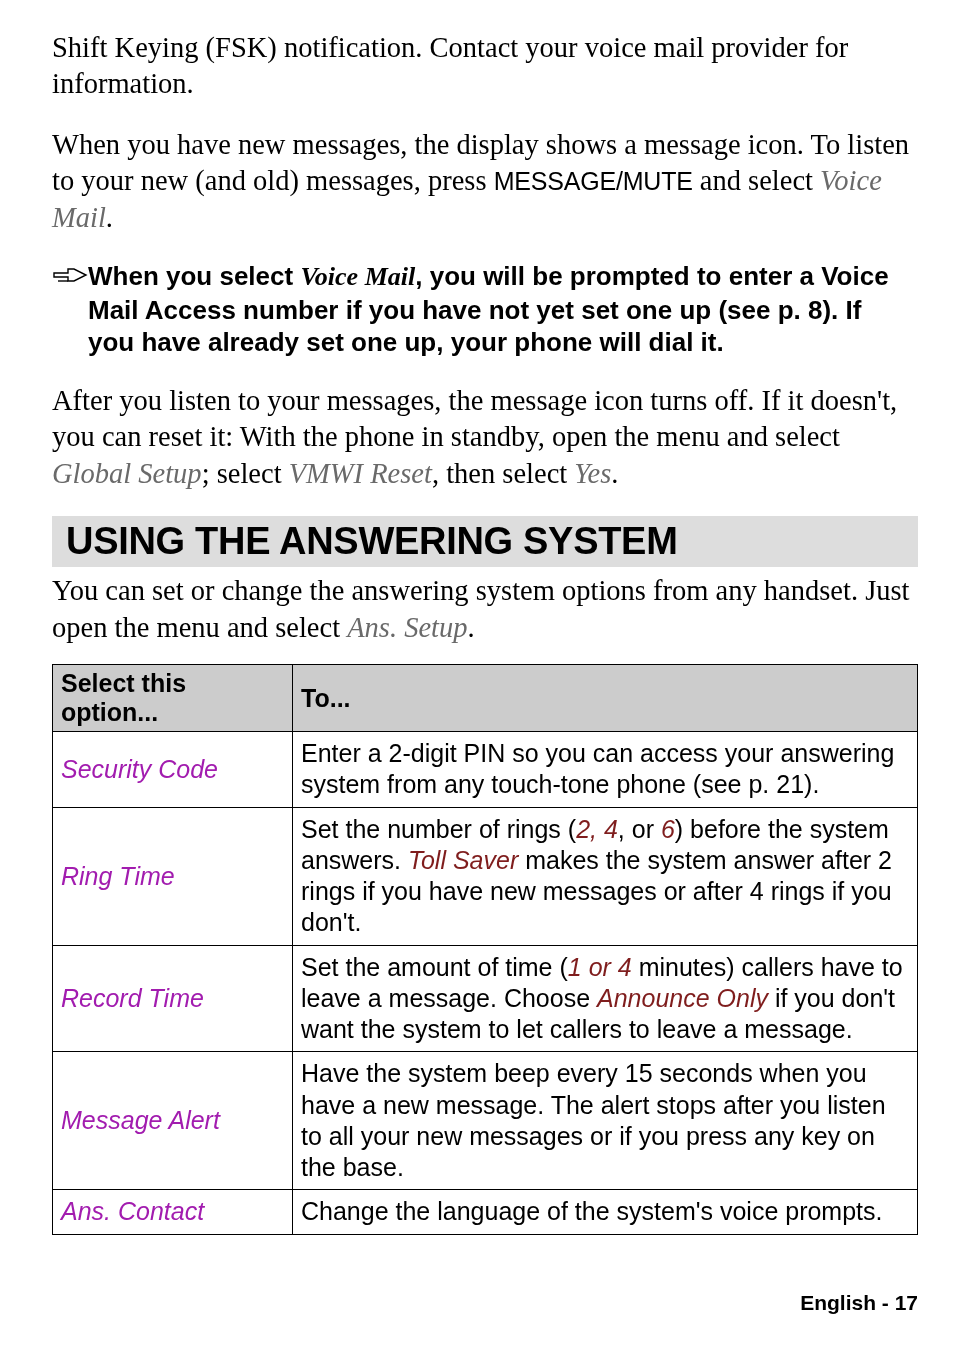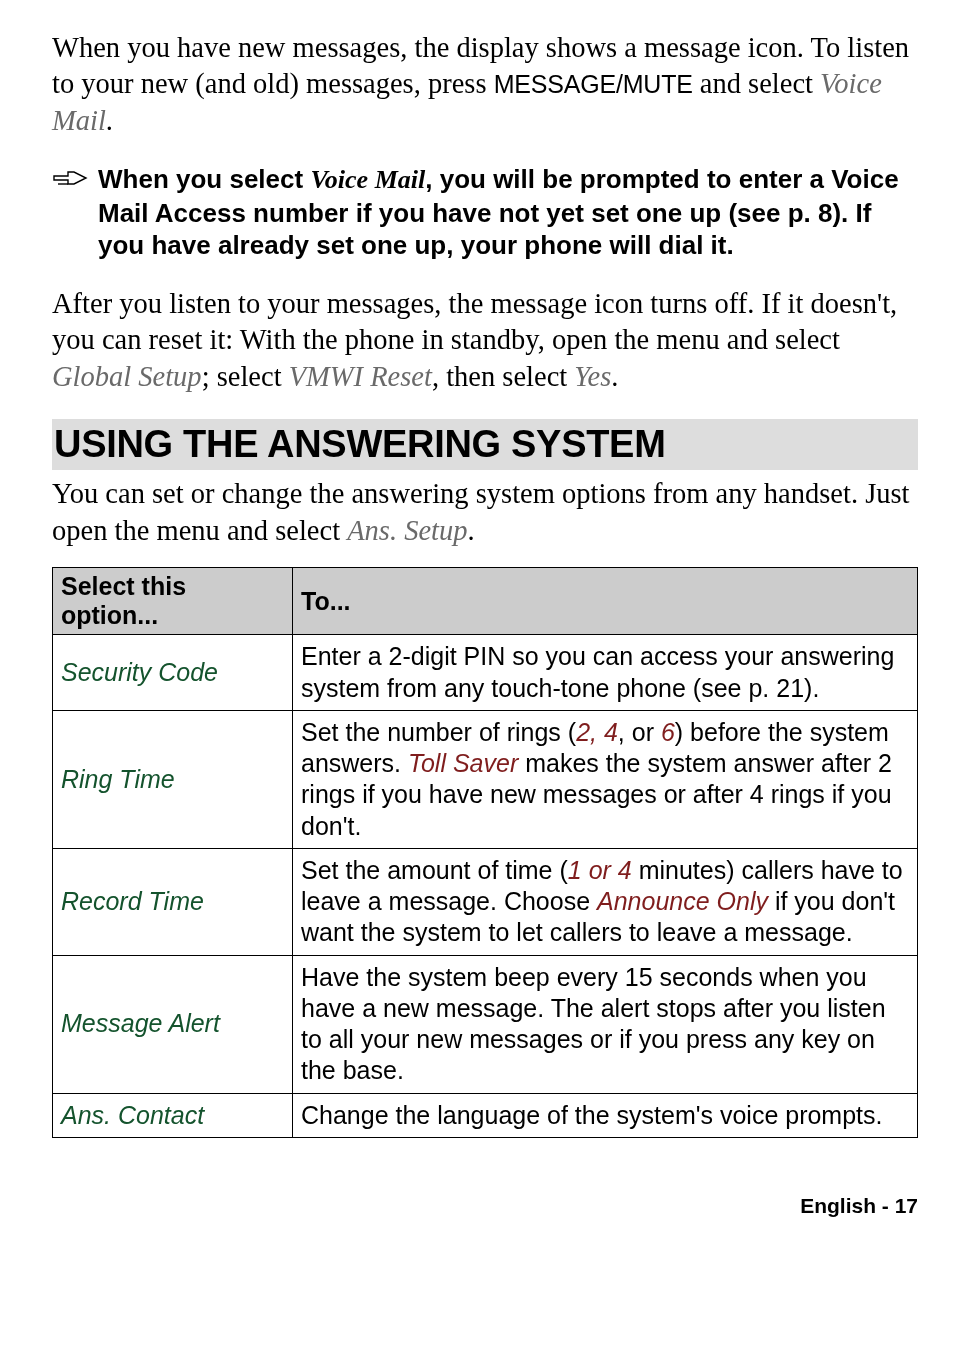--- a/index.html
+++ b/index.html
@@ -1,41 +1,44 @@
 <!DOCTYPE html>
 <html><head>
 <meta charset="utf-8">
 <style>
   * { box-sizing: border-box; margin: 0; padding: 0; }
   html, body { width: 954px; background: #fff; font-family: Georgia, 'Times New Roman', serif; color: #000; }
   .page { padding: 30px 36px 20px 52px; }
   .body-text { font-size: 28.5px; line-height: 1.28; margin-bottom: 24px; font-family: Georgia, 'Times New Roman', serif; }
   .body-text .menu-item { font-style: italic; color: #6a6a6a; }
   .body-text .key-label { font-family: Arial, Helvetica, sans-serif; font-weight: 400; font-size: 25px; letter-spacing: -0.2px; }
-  .callout { display: flex; align-items: flex-start; gap: 10px; margin: 0 0 24px 0; }
+  .callout { display: flex; align-items: flex-start; margin: 0 0 24px 0; }
   .callout-icon { flex: 0 0 auto; width: 36px; height: 30px; display: flex; align-items: flex-start; justify-content: center; }
   .callout-text { font-family: Arial, Helvetica, sans-serif; font-weight: 700; font-size: 26px; line-height: 1.25; padding-right: 6px; }
   .callout-text .menu-item { font-style: italic; font-weight: 700; color: #000; font-family: Georgia, 'Times New Roman', serif; }
-  h1.section-title { font-family: Arial, Helvetica, sans-serif; font-weight: 700; font-size: 38px; background: #ddd; padding: 4px 6px 4px 2px; margin: 10px 0 6px 0; letter-spacing: -0.3px; }
+  h1.section-title { font-family: Arial, Helvetica, sans-serif; font-weight: 700; font-size: 38px; background: #ddd; padding: 4px 6px 4px 14px; margin: 10px 0 6px 0; letter-spacing: -0.3px; }
   h2.subtitle { font-family: Arial, Helvetica, sans-serif; font-weight: 700; font-size: 33px; margin: 6px 0 6px 0; letter-spacing: -0.3px; }
   h2.subtitle .italic { font-style: italic; font-family: Georgia, 'Times New Roman', serif; font-weight: 700; }
   .intro-text { font-size: 28.5px; line-height: 1.28; margin-bottom: 18px; font-family: Georgia, 'Times New Roman', serif; }
   .intro-text .menu-item { font-style: italic; color: #6a6a6a; }
   table.options { width: 100%; border-collapse: collapse; font-family: Arial, Helvetica, sans-serif; }
   table.options th { background: #ccc; text-align: left; font-weight: 700; font-size: 25px; padding: 4px 8px; border: 1.5px solid #000; }
   table.options td { border: 1.5px solid #000; padding: 6px 8px; font-size: 25px; line-height: 1.25; vertical-align: middle; }
-  table.options td.opt-name { font-style: italic; color: #14532d; width: 240px; }
+  table.options td.opt-name { font-style: italic; color: #a21caf; width: 240px; }
   table.options td .italic { font-style: italic; color: #7f1d1d; }
   .footer { text-align: right; font-family: Arial, Helvetica, sans-serif; font-weight: 700; font-size: 21px; padding: 36px 36px 24px 0; }
 </style>
 </head>
 <body>
 
 <div class="page">
 
+  <p class="body-text">
+    <span>Shift Keying (FSK) notification. Contact your voice mail provider for information.</span>
+  </p>
 
   <p class="body-text">
     <span>When you have new messages, the display shows a message icon. To listen to your new (and old) messages, press </span><span class="key-label">MESSAGE/MUTE</span><span> and select </span><span class="menu-item">Voice Mail</span><span>.</span>
   </p>
 
   <div class="callout">
     <span class="callout-icon">
       <svg viewBox="0 0 36 24" width="36" height="24">
         <path d="M2 13 L16 13 L16 9 L22 9 L34 15 L22 21 L16 21 L16 17 L2 17 Z" fill="none" stroke="#000" stroke-width="1.4"></path>
         <line x1="6" y1="21" x2="16" y2="21" stroke="#000" stroke-width="1.4"></line>

